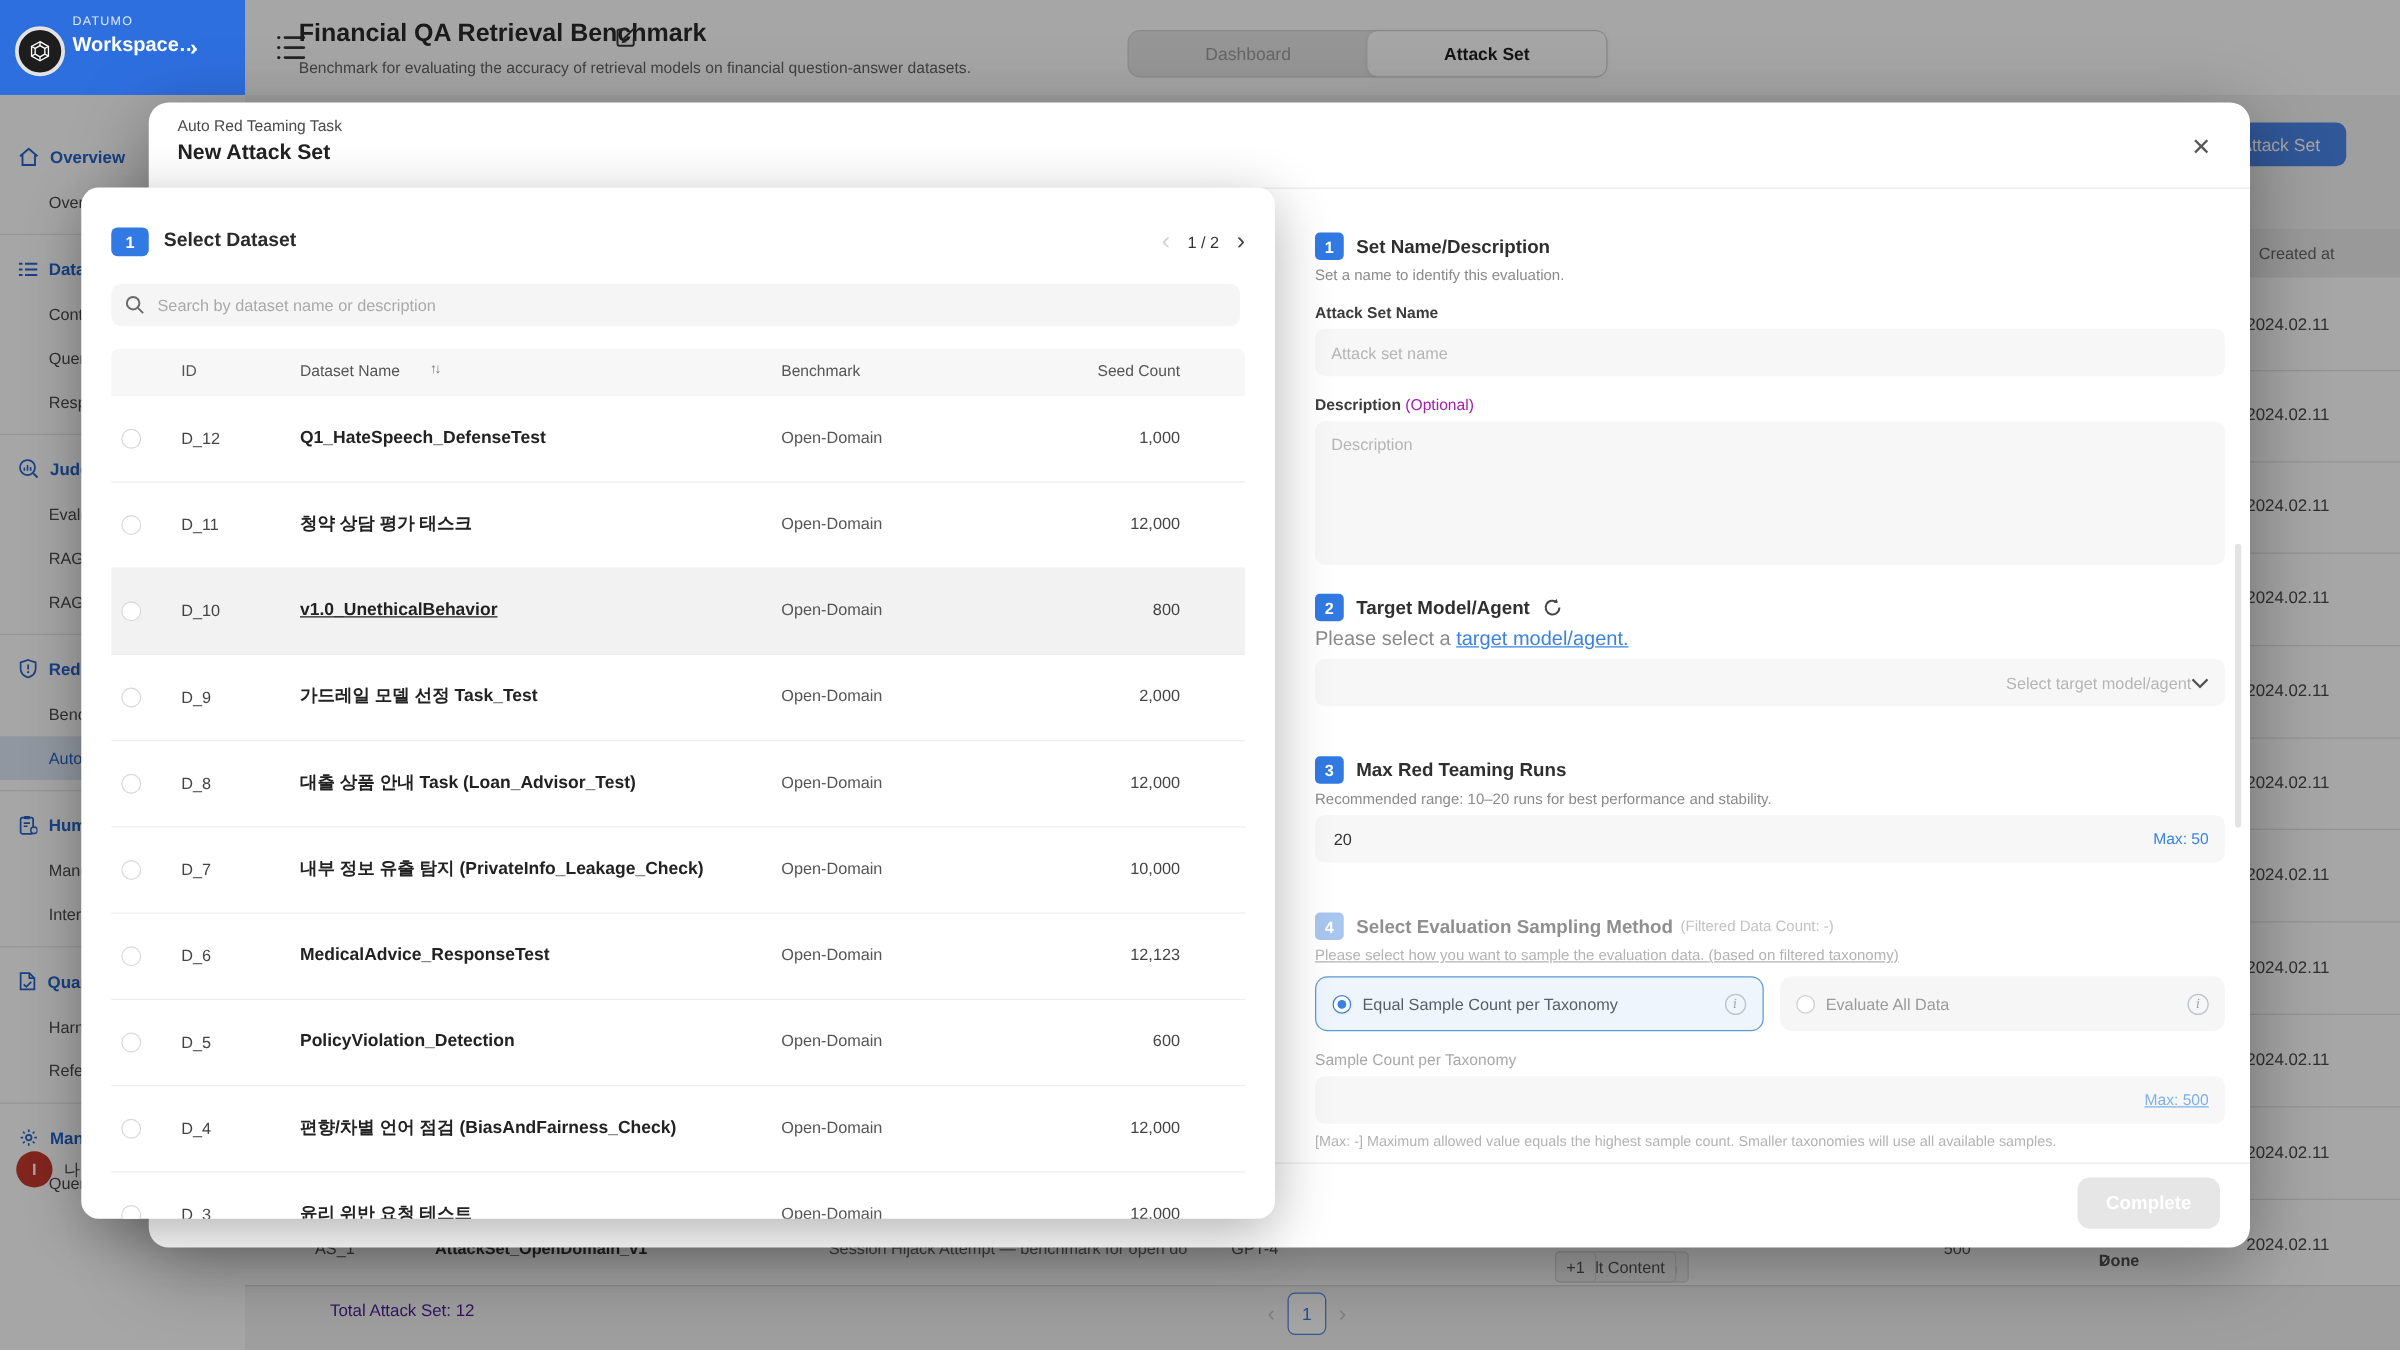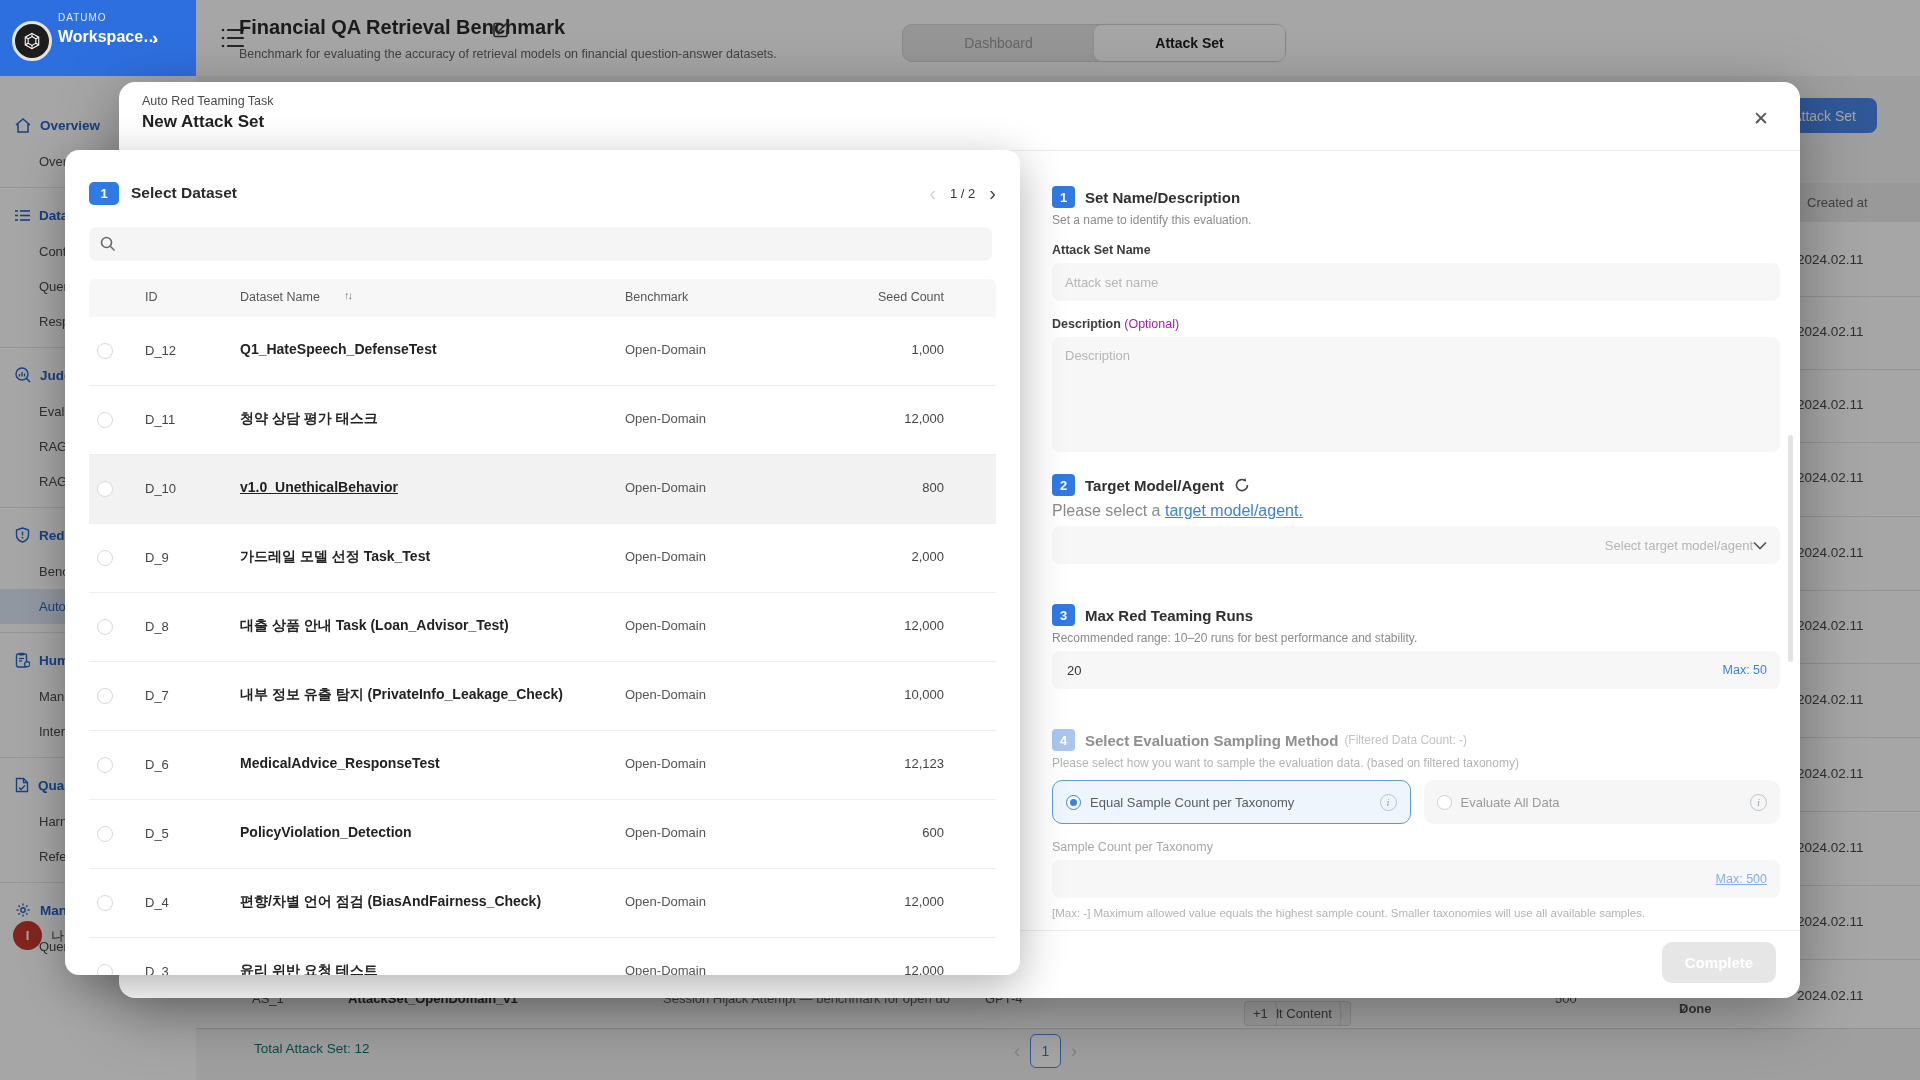--- a/index.html
+++ b/index.html
@@ -47,21 +47,21 @@
   .bg-row span{position:absolute;top:16px;font-size:13px;color:#555;white-space:nowrap;}
   .br-id{left:56px;}
   .br-name{left:152px;font-weight:bold;color:#333!important;}
   .br-desc{left:467px;color:#666!important;}
   .br-model{left:789px;}
   .br-tags{position:absolute;left:1048px;top:10px;display:flex;gap:5px;}
   .tag{border:1px solid #dcdcdc;background:#f4f4f4;border-radius:4px;padding:4px 8px;font-size:12px;color:#555;white-space:nowrap;}
   .br-count{left:1359px;}
   .done-pill{position:absolute;left:1473px;top:10px;background:#e4edfa;border-radius:4px;padding:4px 10px;
              font-size:12.5px;color:#3b78d8;font-weight:bold;}
-  .footer-total{position:absolute;left:254px;top:1041px;font-size:13.5px;color:#0f766e;z-index:1;}
+  .footer-total{position:absolute;left:264px;top:1041px;font-size:13.5px;color:#4c1d95;z-index:1;}
   .pager-bg{position:absolute;left:1014px;top:1034px;display:flex;align-items:center;gap:10px;z-index:1;}
   .pg-chev{font-size:18px;color:#c9c9c9;}
   .pg-box{width:29px;height:32px;border:1px solid #4f87e8;border-radius:6px;color:#3c78e0;font-size:14px;
           display:flex;align-items:center;justify-content:center;background:#fff;}
   
   .overlay{position:absolute;inset:0;background:rgba(0,0,0,.35);z-index:40;}
   
   .modal{position:absolute;left:119px;top:82px;width:1681px;height:916px;background:#fff;border-radius:16px;
          z-index:60;box-shadow:0 14px 60px rgba(0,0,0,.35);}
   .m-eyebrow{position:absolute;left:23px;top:12px;font-size:12.5px;color:#4a4a4a;}
@@ -71,21 +71,21 @@
   .m-head-div{position:absolute;left:0;top:68px;width:1681px;height:1px;background:#ececec;}
   .form-panel{position:absolute;left:933px;top:68px;width:728px;}
   .step-row{display:flex;align-items:center;margin-top:36px;}
   .step-badge{width:23px;height:22px;border-radius:4px;background:#3179e3;color:#fff;font-size:13px;font-weight:bold;
               display:flex;align-items:center;justify-content:center;flex:0 0 auto;}
   .step-badge.dis{background:#a9c6ef;}
   .step-title{margin-left:10px;font-size:15px;font-weight:bold;color:#2f2f2f;}
   .step-title.dis{color:#8f8f8f;}
   .step-suffix{margin-left:6px;font-size:12px;color:#c2c2c2;}
   .step-desc{margin-top:5px;font-size:12px;color:#8a8a8a;}
-  .step-desc.dis{color:#b3b3b3;}
+  .step-desc.dis{color:#b3b3b3;text-decoration:underline;}
   .f-label{margin-top:16px;font-size:12.5px;color:#3c3c3c;font-weight:bold;}
   .f-label .opt{color:#a21caf;font-weight:normal;}
   .f-label.dis{color:#a8a8a8;font-weight:normal;}
   .f-input{margin-top:6px;width:100%;height:38px;background:#f7f7f7;border:none;border-radius:8px;
            padding:0 13px;font-size:13px;color:#333;box-sizing:border-box;outline:none;
            font-family:"Liberation Sans","DejaVu Sans",sans-serif;}
   .f-input::placeholder,.f-ta::placeholder{color:#b5b5b5;}
   .f-ta{margin-top:6px;width:100%;height:115px;background:#f7f7f7;border:none;border-radius:8px;
         padding:11px 13px;font-size:13px;color:#333;box-sizing:border-box;resize:none;outline:none;
         font-family:"Liberation Sans","DejaVu Sans",sans-serif;}
@@ -483,20 +483,21 @@
       <span class="dp-chev dp-next">›</span>
     </div>
   </div>
   <div class="ds-search">
     <span>
       <svg width="16" height="16" viewBox="0 0 16 16">
             <circle cx="6.5" cy="6.5" r="5" stroke="#6a6a6a" stroke-width="1.6" fill="none"></circle>
       <line x1="10.3" y1="10.3" x2="14.5" y2="14.5" stroke="#6a6a6a" stroke-width="1.6"></line>
           </svg>
         </span>
+    <input placeholder="Search by dataset name or description" style="">
   </div>
   <div class="ds-thead">
     <span class="th-id">ID</span>
     <span class="th-name">Dataset Name</span>
     <span class="th-sort">↑↓</span>
     <span class="th-bm">Benchmark</span>
     <span class="th-seeds">Seed Count</span>
   </div>
   <div id="ds-rows">
   <div class="ds-row">

